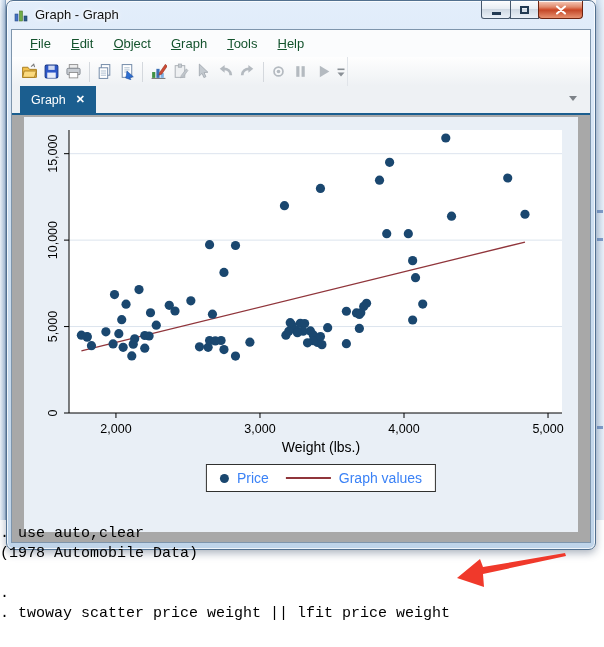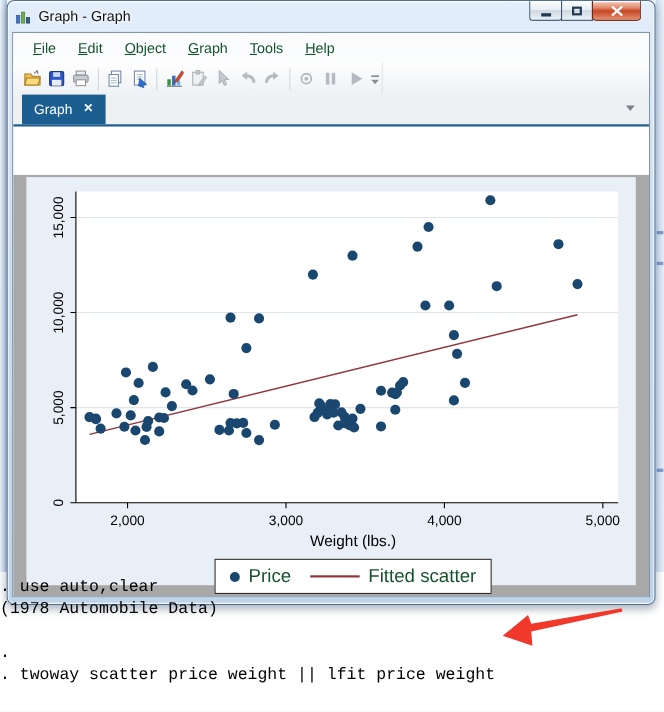--- a/index.html
+++ b/index.html
@@ -52,29 +52,29 @@
   .tb-overflow { width:13px; height:24px; display:flex; align-items:center; justify-content:center; }
 
   .tabbar { position:relative; height:29px; background:#eef1f4; border-bottom:2px solid #1b5e8f; display:flex; }
   .tab { margin-left:8px; height:27px; background:#1b5e8f; color:#fff; display:flex;
     align-items:center; padding:0 11px; gap:10px; font-size:12.5px; cursor:default; }
   .tab-close { font-size:11px; font-weight:bold; line-height:1; cursor:pointer; }
   .tab-caret { position:absolute; right:13px; top:10px; width:0; height:0;
     border-left:4.5px solid transparent; border-right:4.5px solid transparent; border-top:5px solid #7d8288; cursor:pointer; }
 
   
-  .viewport { position:absolute; left:0; right:0; top:85px; bottom:0; background:#a8a8a8;margin-top:44px; }
+  .viewport { position:absolute; left:0; right:0; top:85px; bottom:0; background:#a8a8a8; }
   .chart-area { position:absolute; left:12px; right:12px; top:2px; bottom:10px; background:#e9eff6; }
   .chart-area svg { position:absolute; left:0; top:0; }
 
   .xaxis-title { position:absolute; left:297px; top:322px; transform:translateX(-50%);
     font-size:14px; color:#000; white-space:nowrap; }
   .legend { position:absolute; left:297px; top:347px; transform:translateX(-50%);
     background:#fff; border:1px solid #30302f; display:flex; align-items:center;
-    gap:17px; padding:5px 13px; font-size:17px; color:#14532d; white-space:nowrap; }
+    gap:17px; padding:5px 13px; font-size:14px; color:#3b82f6; white-space:nowrap; }
   .legend-entry { display:flex; align-items:center; gap:8px; }
   .legend-dot { width:9px; height:9px; border-radius:50%; }
   .legend-line { width:45px; height:2px; }
 
   
   .console { position:absolute; left:0; top:524px; width:592px;
     font-family:"Liberation Mono","DejaVu Sans Mono",monospace; font-size:15px;
     color:#000; }
   .console-line { min-height:20px; line-height:20px; white-space:pre; }
 
@@ -333,21 +333,21 @@
             <text x="524.0295062810401" y="316" text-anchor="middle" fill="#000" font-size="12.5" font-family="Liberation Sans, sans-serif">5,000</text>
           </svg>
         <div class="xaxis-title">Weight (lbs.)</div>
         <div class="legend">
           <div class="legend-entry">
             <span class="legend-dot" id="legend-dot" style="background: rgb(26, 71, 111);"></span>
             <span>Price</span>
           </div>
           <div class="legend-entry">
             <span class="legend-line" id="legend-line" style="background: rgb(144, 53, 59);"></span>
-            <span>Fitted scatter</span>
+            <span>Graph values</span>
           </div>
         </div>
       </div>
     </div>
 
   </div>
 </div>
 
 <div class="console">
   <div class="console-line">. use auto,clear</div>

